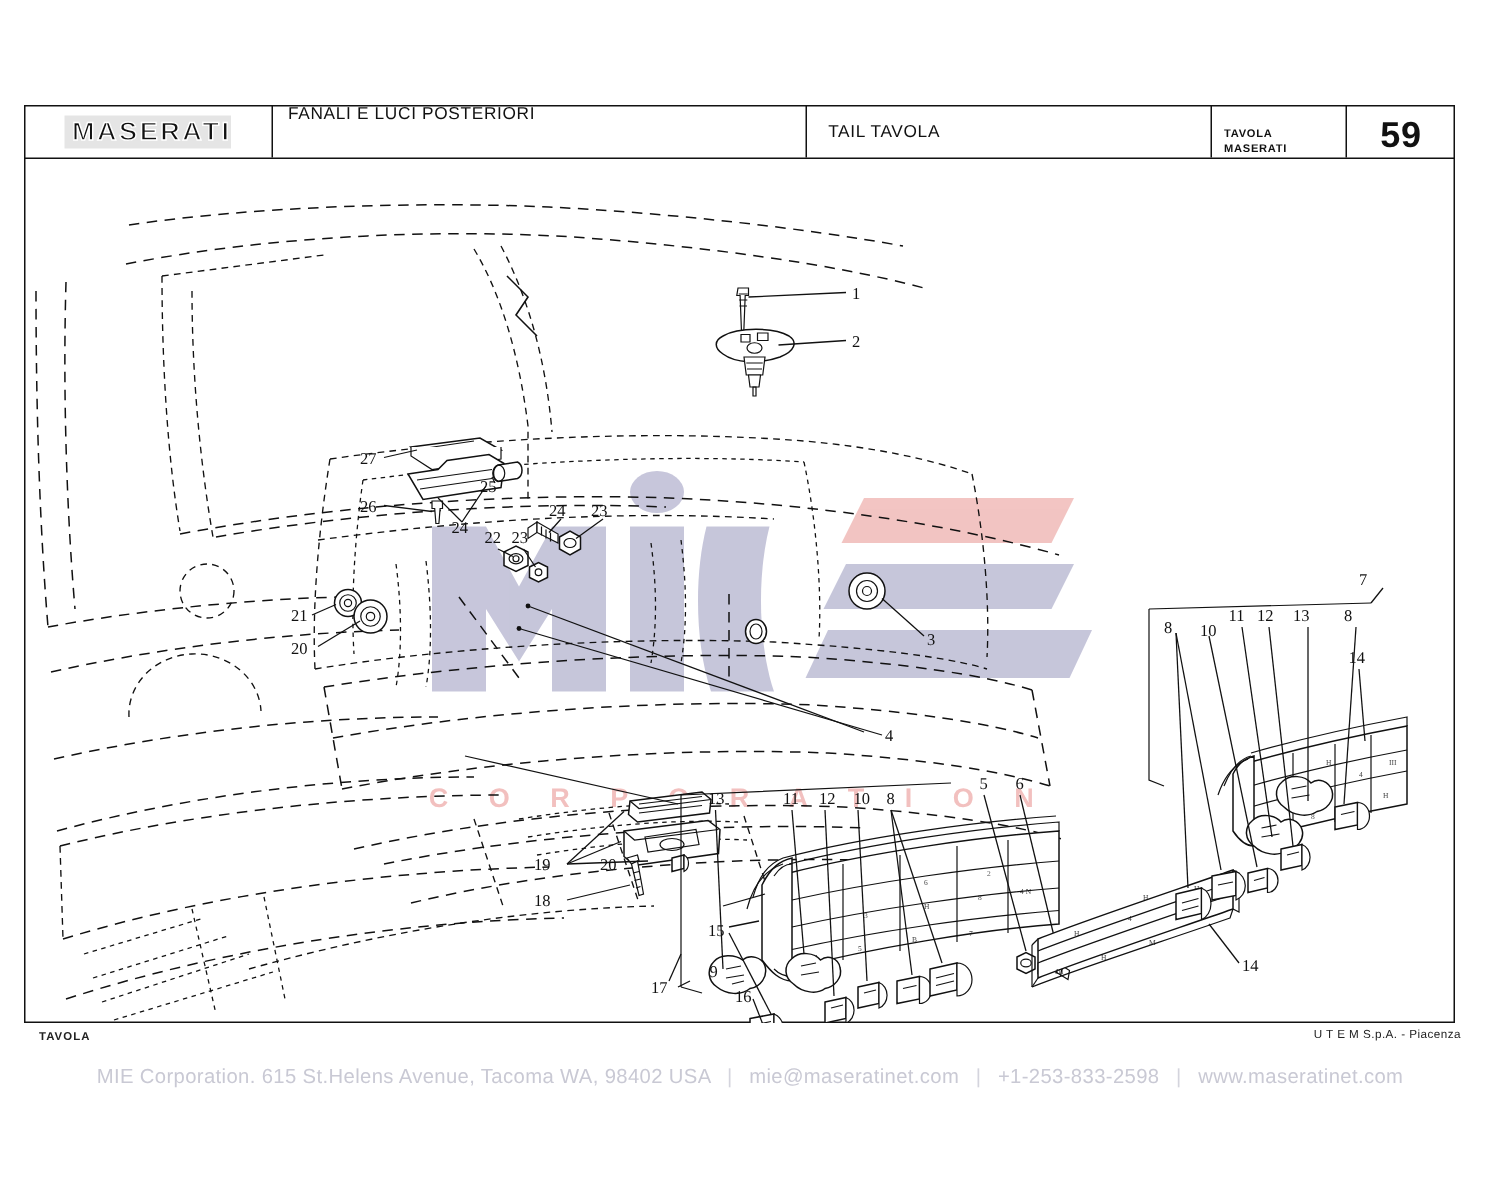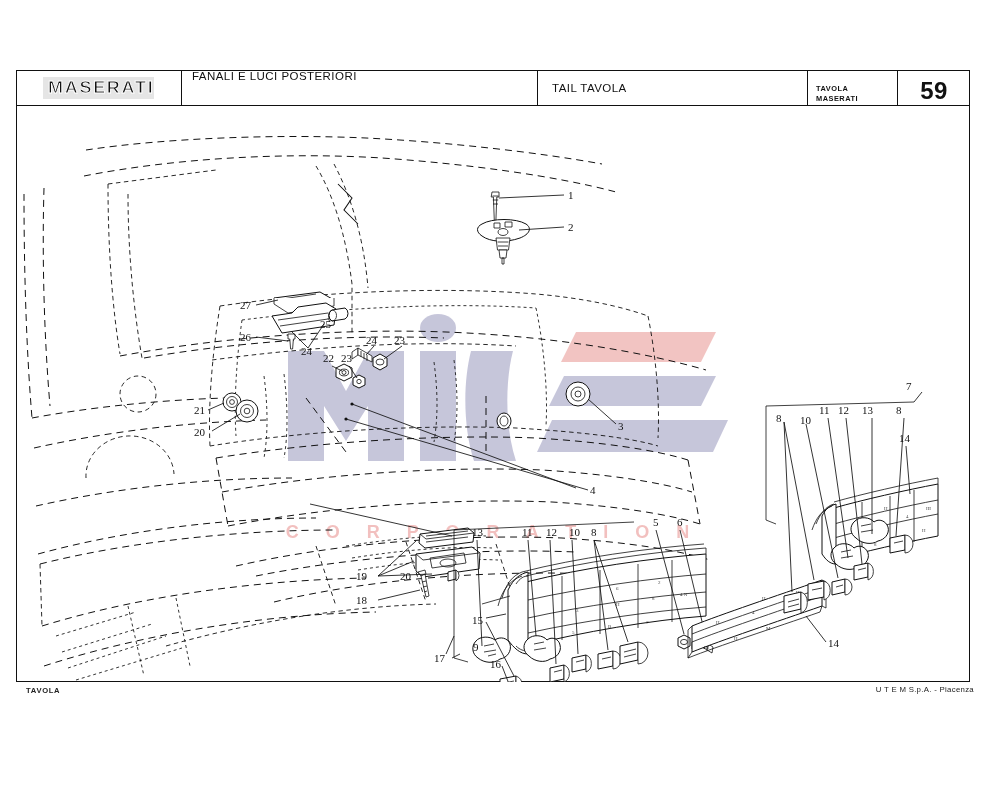--- a/index.html
+++ b/index.html
@@ -584,14 +584,23 @@
         <path class="lead" d="M336 298 L560 382"></path>
         <circle cx="336" cy="298" r="1.6" fill="#111"></circle>
         <path class="lead" d="M294 398 L436 430"></path>
       </g>
     </svg>
   </div>
 
   <div class="shamal">TAVOLA</div>
   <div class="utem">U T E M   S.p.A.  -  Piacenza</div>
 
+  <div class="mie-footer">
+    <span>MIE Corporation. 615 St.Helens Avenue, Tacoma WA, 98402 USA</span>
+    <span class="sep">|</span>
+    <span>mie@maseratinet.com</span>
+    <span class="sep">|</span>
+    <span>+1-253-833-2598</span>
+    <span class="sep">|</span>
+    <span>www.maseratinet.com</span>
+  </div>
 
 </div>
 
 </body></html>

